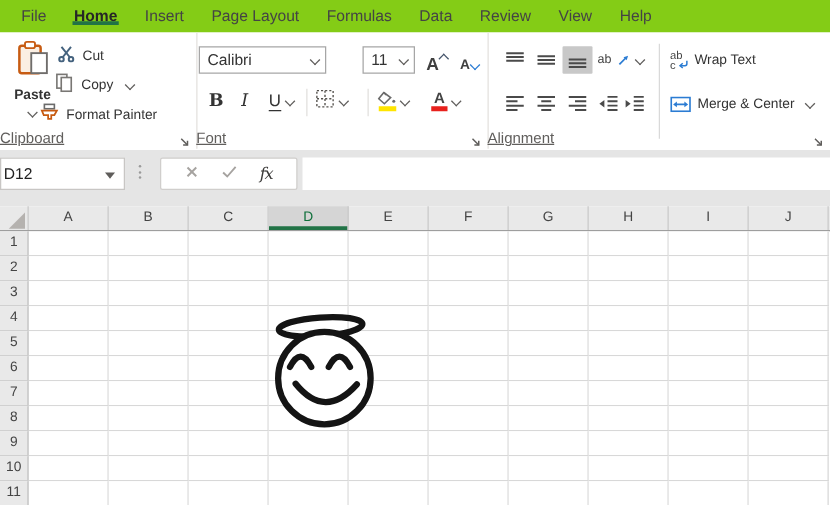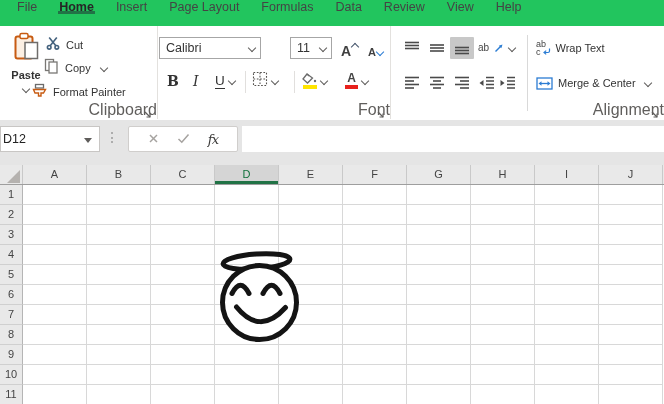--- a/index.html
+++ b/index.html
@@ -1,32 +1,32 @@
 <!DOCTYPE html>
 <html><head>
 <meta charset="utf-8">
 <style>
   html,body{margin:0;padding:0;}
   .app{position:relative;width:664px;height:404px;background:#fff;overflow:hidden;
        font-family:"Liberation Sans",sans-serif;color:#333;}
 
   
-  .tabs{position:absolute;top:0;left:0;right:0;height:26px;display:flex;align-items:flex-start;padding-left:6px;background:#22c55e;}
+  .tabs{position:absolute;top:0;left:0;right:0;height:26px;display:flex;align-items:center;padding-left:6px;background:#84cc16;}
   .tab{padding:0 11px;font-size:12.5px;color:#444;display:flex;align-items:center;position:relative;cursor:default;}
   .tab.active{font-weight:700;color:#262626;}
   .tab.active::after{content:"";position:absolute;left:10px;right:10px;bottom:0;height:3px;background:#217346;}
 
   
   .ribbon{position:absolute;top:26px;left:0;right:0;height:94px;background:#fff;border-bottom:1px solid #DADADA;}
   .group{position:absolute;top:0;height:93px;}
   #g-clip{left:0;width:157px;border-right:1px solid #E3E1DE;}
   #g-font{left:157px;width:233px;border-right:1px solid #E3E1DE;}
   #g-align{left:390px;right:0;}
-  .gfooter{position:absolute;bottom:1px;left:0;right:0;height:15px;text-align:right;
-           font-size:16px;color:#605E5C;line-height:14px;}
+  .gfooter{position:absolute;bottom:1px;left:0;right:0;height:15px;text-align:left;
+           font-size:12px;color:#605E5C;line-height:14px;text-decoration:underline;}
   .launcher{position:absolute;right:4px;bottom:3px;width:10px;height:10px;cursor:default;}
   .chev{display:inline-block;width:5px;height:5px;border-right:1.4px solid #5f5d5b;border-bottom:1.4px solid #5f5d5b;
         transform:rotate(45deg);margin-left:4px;vertical-align:2px;}
   .lbl{font-size:11px;color:#333;white-space:nowrap;}
 
   
   .paste-btn{position:absolute;left:7px;top:6px;width:38px;height:84px;display:flex;flex-direction:column;align-items:center;}
   .paste-btn .lbl{margin-top:2px;font-weight:bold;}
   .paste-btn .chev{margin:5px 0 0 0;}
   .srow{position:absolute;display:flex;align-items:center;gap:6px;height:18px;}

